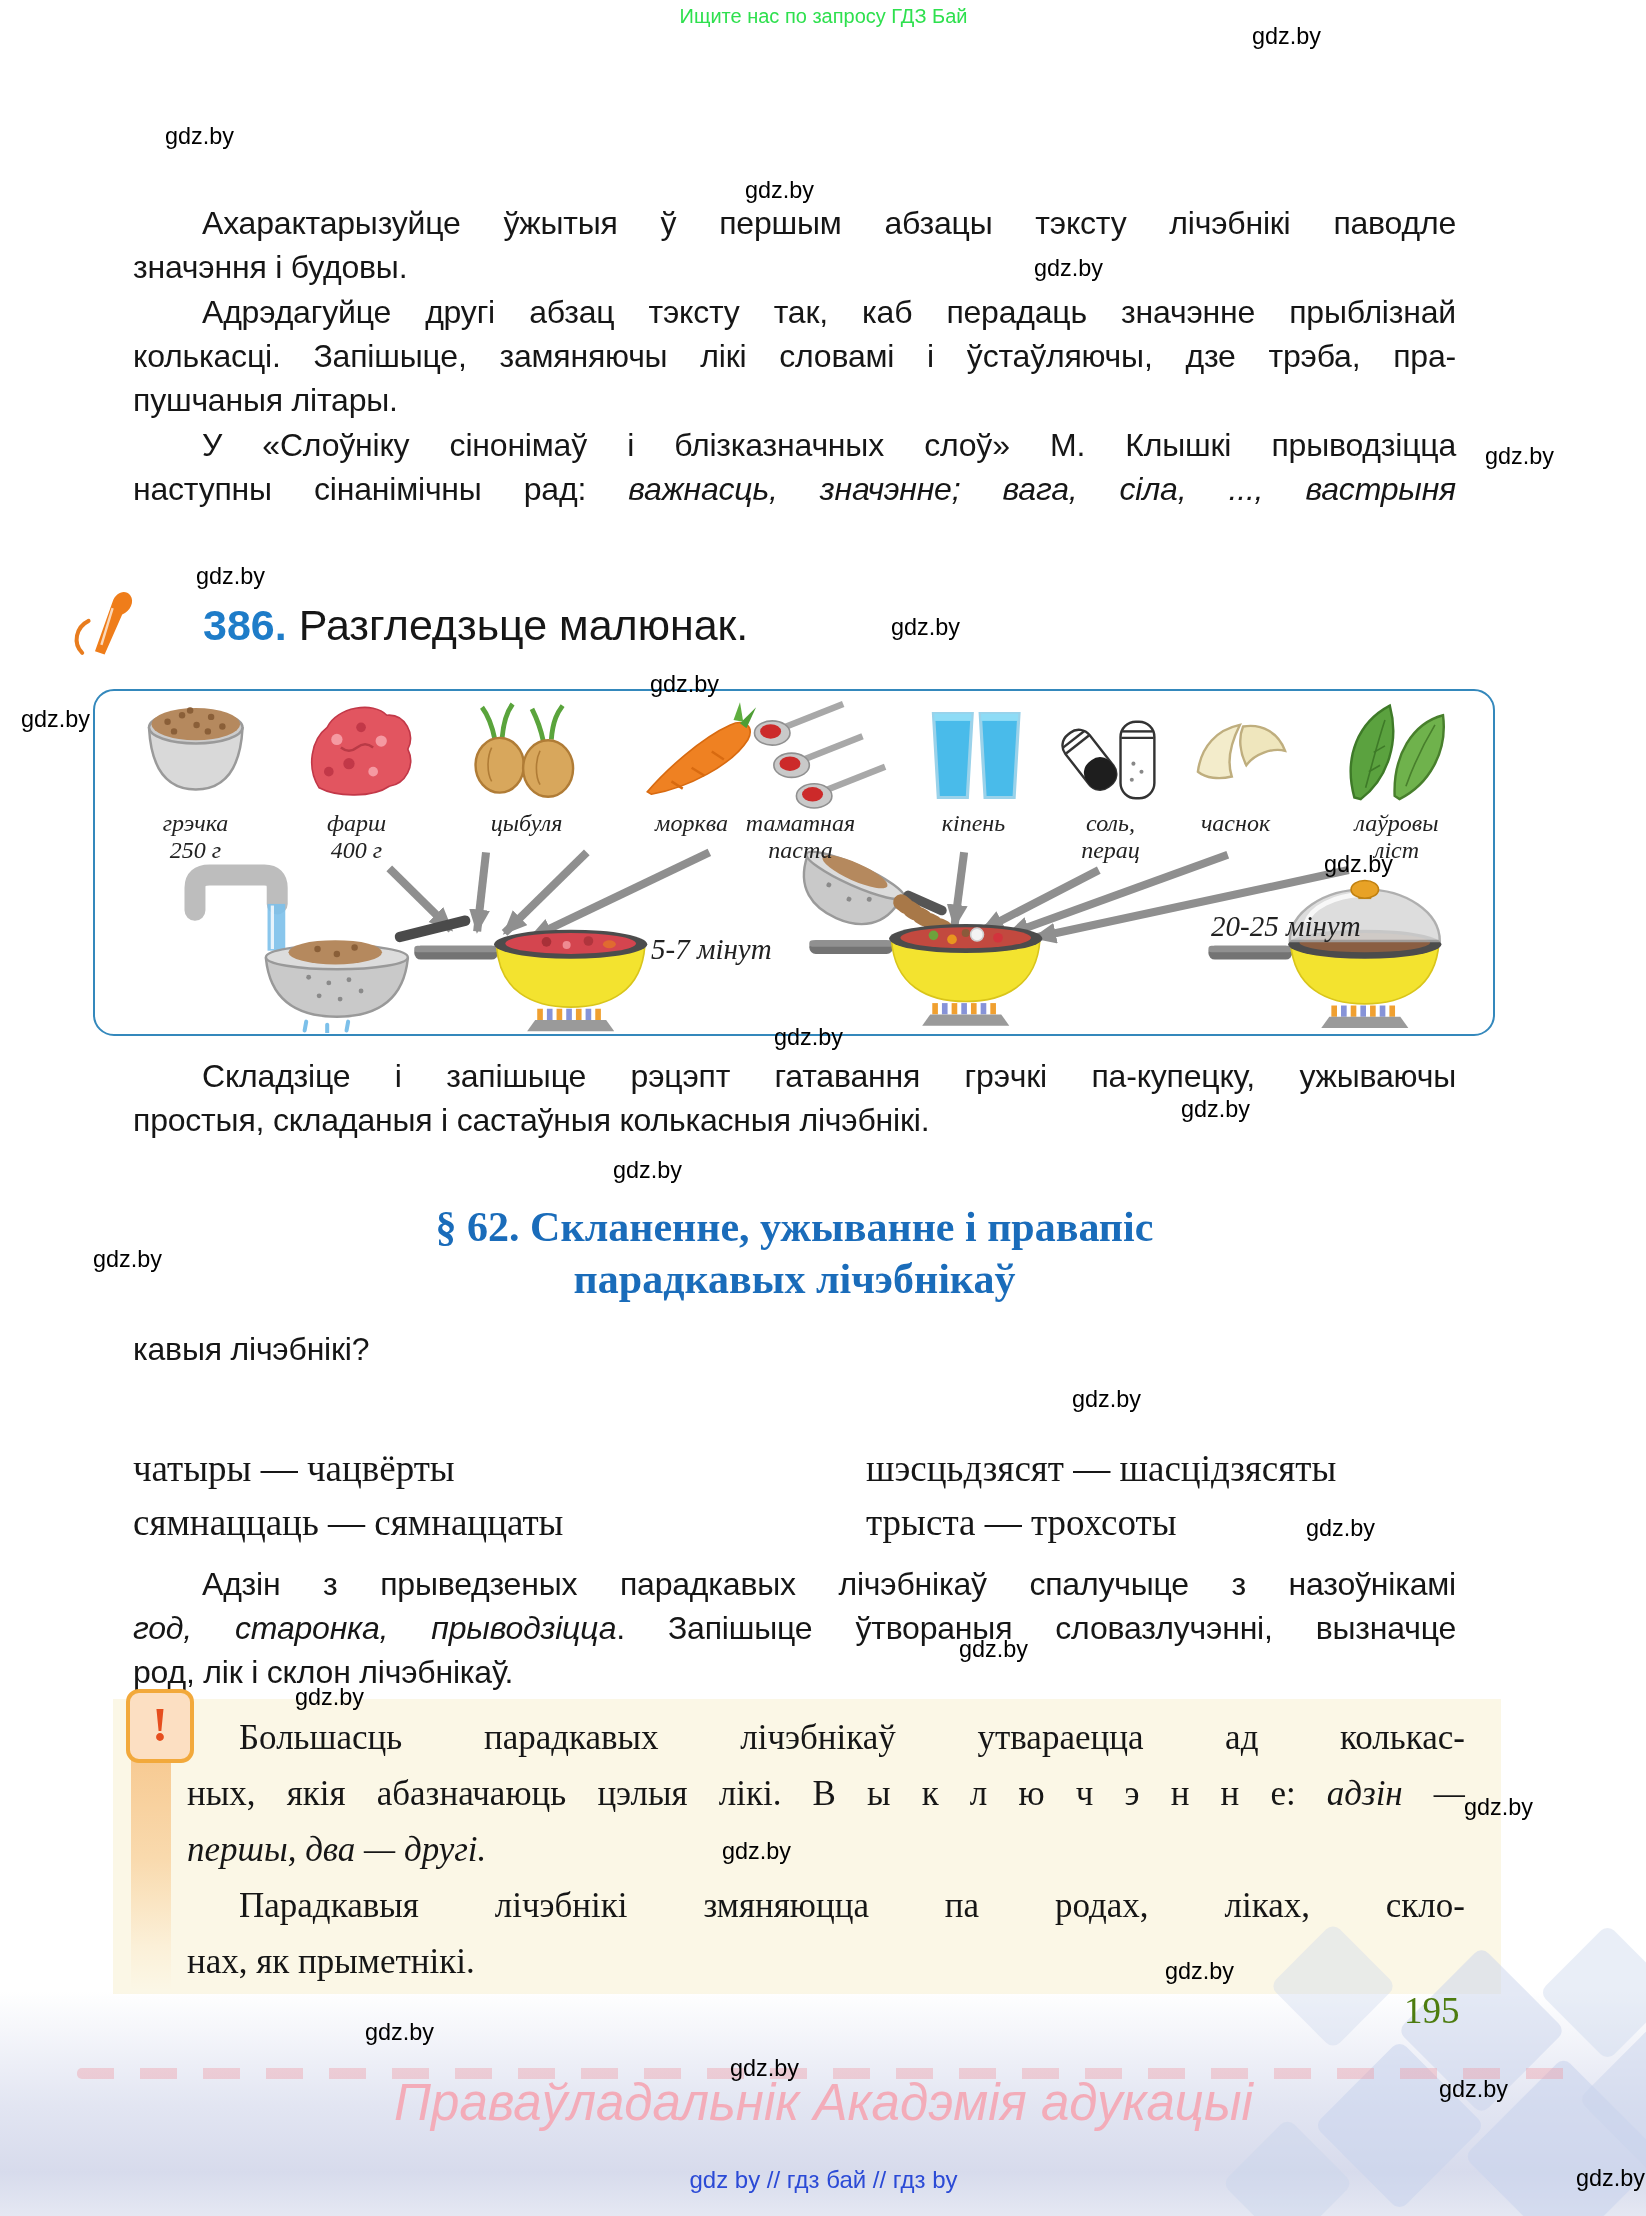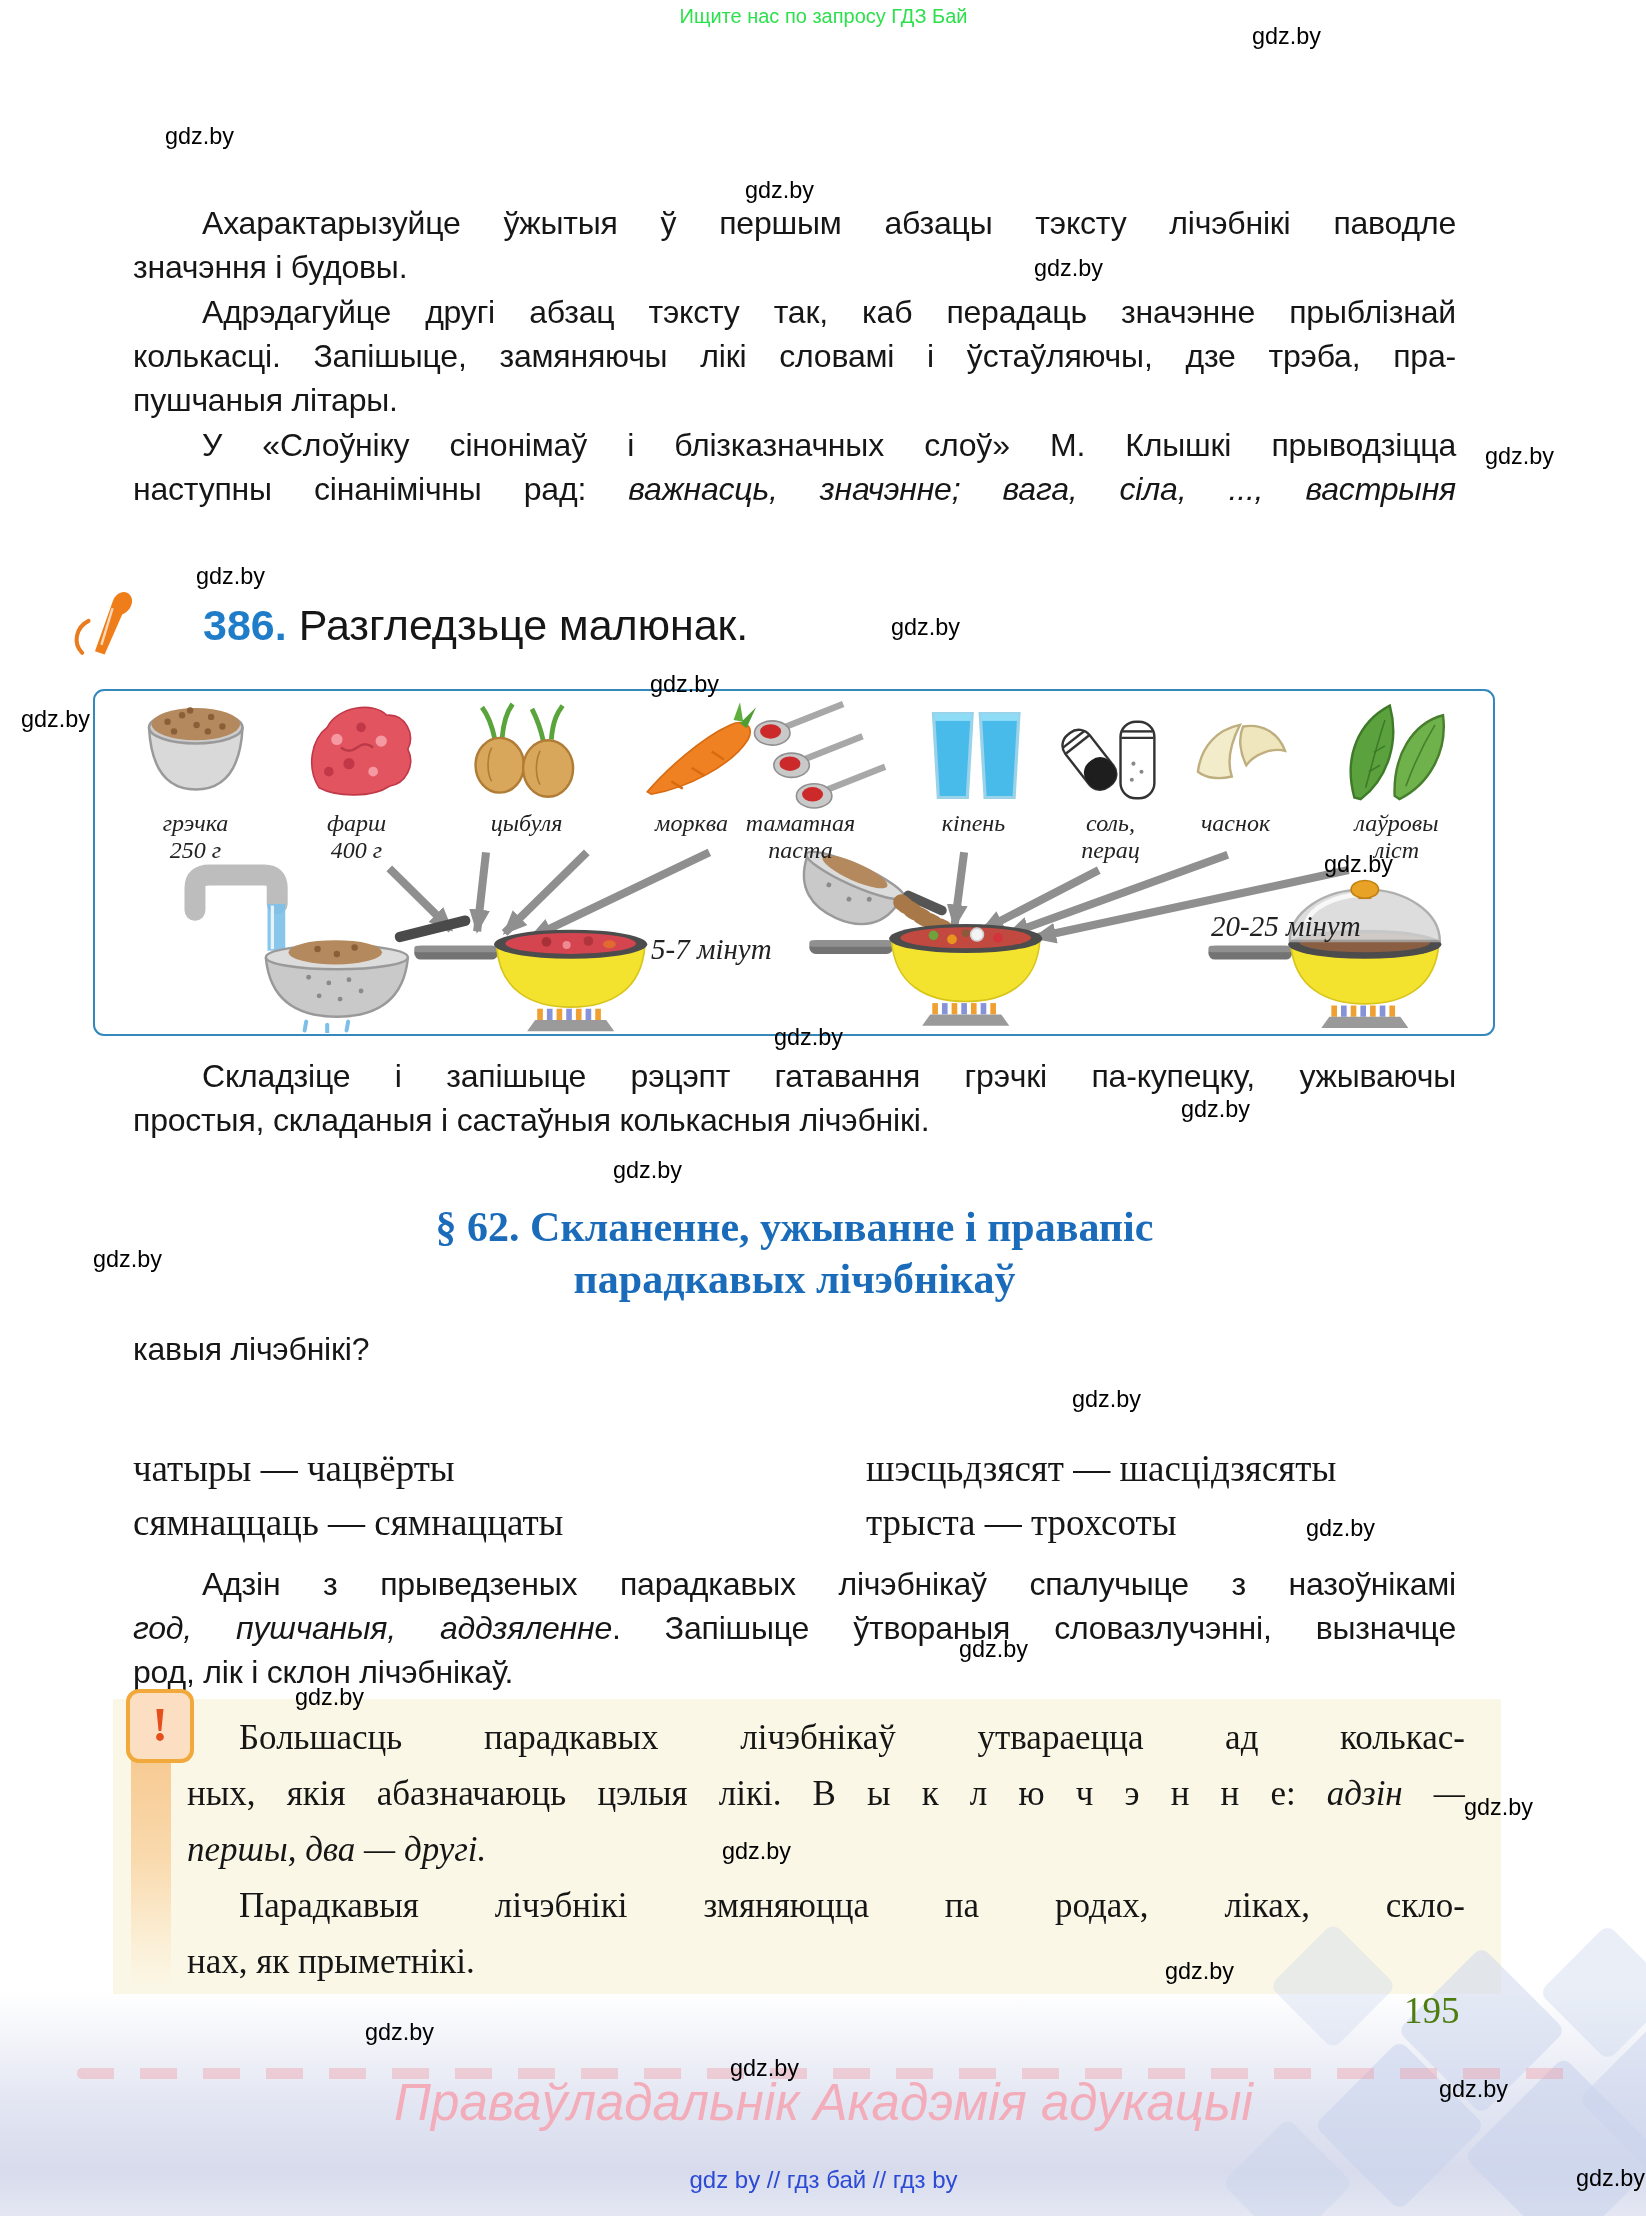--- a/index.html
+++ b/index.html
@@ -10,21 +10,21 @@
   .wm{position:absolute;font-size:23.4px;color:#000000;white-space:nowrap;z-index:40;}
   .para{position:absolute;left:133px;width:1323px;font-size:32px;line-height:44px;letter-spacing:-0.2px;}
   .ln{text-align:justify;}
   .jl{text-align-last:justify;}
   .ind{text-indent:69px;}
   .it{font-style:italic;}
   .exnum{color:#1e7cc8;font-weight:700;}
   .ex-head{position:absolute;left:203px;top:601px;font-size:43px;}
   .penicon{position:absolute;left:71px;top:574px;width:64px;height:85px;}
   .illo{position:absolute;left:93px;top:689px;width:1402px;height:347px;
-        border:2.4px solid #3488bc;border-radius:11px;box-sizing:border-box;background:#fff;}
+        border:2.4px solid #3488bc;border-radius:21px;box-sizing:border-box;background:#fff;}
   .ing-label{position:absolute;width:129px;top:119px;text-align:center;
              font-family:"Liberation Serif",serif;font-style:italic;font-size:24px;
              line-height:26.6px;white-space:pre-line;color:#222;}
   .time-label{position:absolute;font-family:"Liberation Serif",serif;font-style:italic;
               font-size:29px;color:#222;white-space:nowrap;}
   .sec-head{position:absolute;left:133px;top:1201px;width:1323px;text-align:center;
             font-family:"Liberation Serif",serif;font-weight:700;font-size:42px;
             color:#1a6cba;line-height:52px;}
   .pair{position:absolute;font-family:"Liberation Serif",serif;font-size:37px;white-space:nowrap;}
   .rulebox{position:absolute;left:113px;top:1699px;width:1388px;height:295px;background:#fbf7e6;}
@@ -339,21 +339,21 @@
     <div><span>кавыя лічэбнікі?</span></div>
   </div>
 
   <div class="pair" style="left:133px;top:1447px">чатыры — чацвёрты</div>
   <div class="pair" style="left:866px;top:1447px">шэсцьдзясят — шасцідзясяты</div>
   <div class="pair" style="left:133px;top:1501px">сямнаццаць — сямнаццаты</div>
   <div class="pair" style="left:866px;top:1501px">трыста — трохсоты</div>
 
   <div class="para" style="top:1562px">
     <div class="ln jl ind"><span>Адзін з прыведзеных парадкавых лічэбнікаў спалучыце з назоўнікамі</span></div>
-    <div class="ln jl"><span class="it">год, пушчаныя, аддзяленне</span><span>. Запішыце ўтвораныя словазлучэнні, вызначце</span></div>
+    <div class="ln jl"><span class="it">год, старонка, прыводзіцца</span><span>. Запішыце ўтвораныя словазлучэнні, вызначце</span></div>
     <div><span>род, лік і склон лічэбнікаў.</span></div>
   </div>
 
   <div class="rulebox">
     <div class="rulestrip"></div>
     <div class="ruleicon">!</div>
     <div class="ruletext">
       <div class="ln jl ind"><span>Большасць парадкавых лічэбнікаў утвараецца ад колькас-</span></div>
       <div class="ln jl"><span>ных, якія абазначаюць цэлыя лікі. </span><span>В ы к л ю ч э н н е:</span><span class="it"> адзін —</span></div>
       <div class="it">першы, два — другі.</div>

